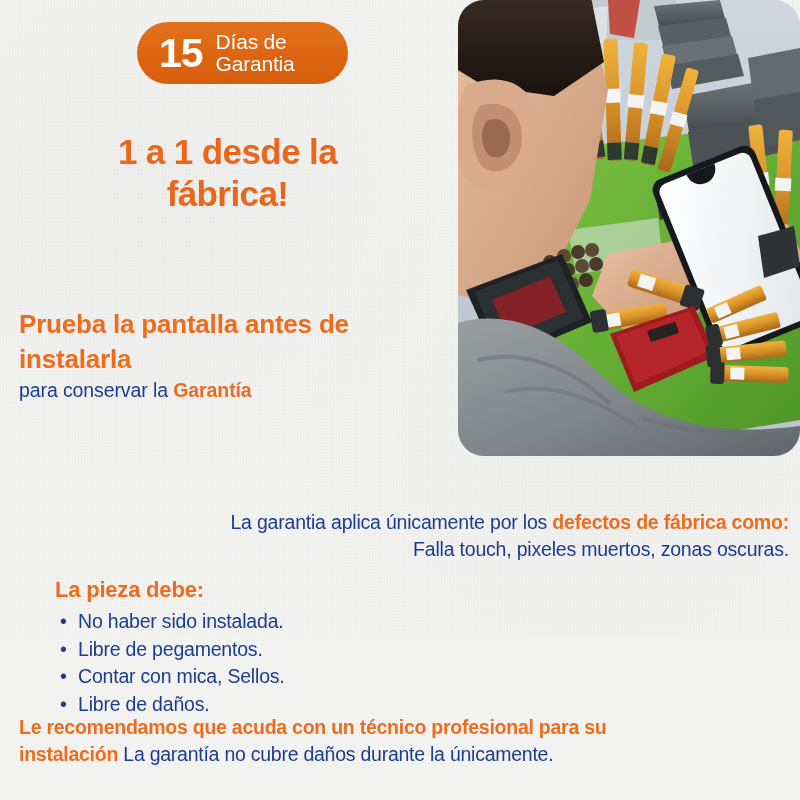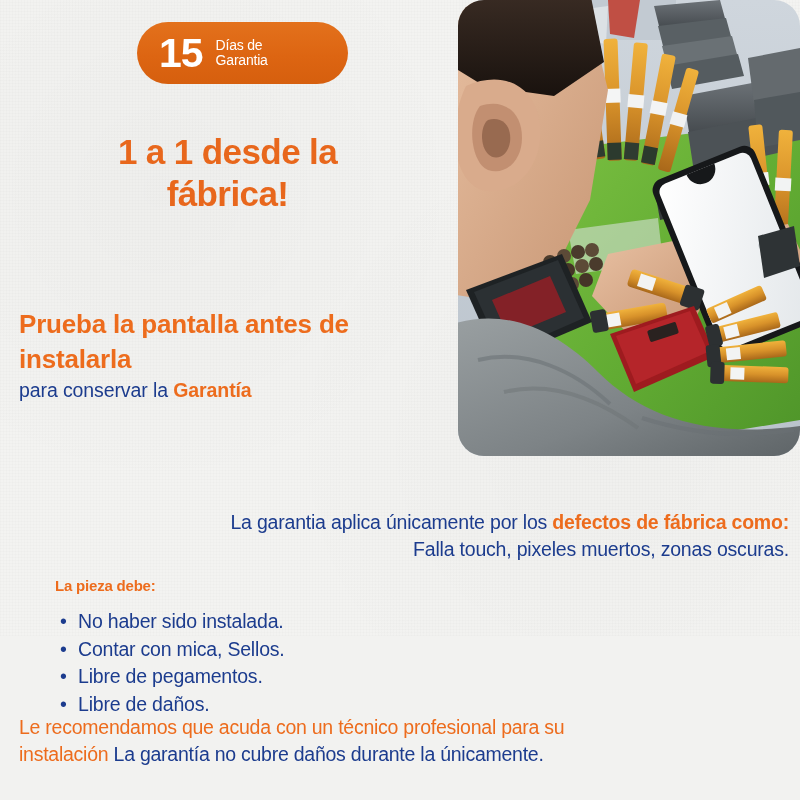--- a/index.html
+++ b/index.html
@@ -32,21 +32,21 @@
     padding-left:22px; gap:13px;
   }
   .badge-num {
     color:#ffffff;
     font-size:41px; font-weight:bold;
     letter-spacing:-1px;
     line-height:1;
   }
   .badge-lines { display:flex; flex-direction:column; line-height:1.04; }
   .badge-l1, .badge-l2 {
-    color:#ffffff; font-size:14px; font-weight:normal;
+    color:#ffffff; font-size:21px; font-weight:normal;
     letter-spacing:-0.2px;
   }
 
   
   .headline {
     position:absolute; left:0px; top:131px; width:455px;
     text-align:center;
     color:#e8671c;
     font-size:35px; font-weight:bold;
     line-height:1.19;
@@ -83,41 +83,41 @@
     font-size:19.5px; line-height:1.38;
     letter-spacing:-0.2px;
     text-align:right;
   }
   .w-blue { color:#1c3c8e; }
   .w-orange { color:#ed6c1d; font-weight:bold; }
 
   
   .piece-title {
     position:absolute; left:55px; top:577px;
-    color:#ed6c1d; font-weight:bold; font-size:15px;
+    color:#ed6c1d; font-weight:bold; font-size:22px;
     letter-spacing:-0.2px;
   }
   .piece-list {
     position:absolute; left:60px; top:608px;
     list-style:none;
     color:#1c3c8e; font-size:19.5px; line-height:1.42;
     letter-spacing:-0.2px;
   }
   .piece-list li { position:relative; padding-left:18px; }
   .piece-list li::before {
     content:"\2022"; position:absolute; left:0; top:0;
     color:#1c3c8e; font-size:19.5px;
   }
 
   
   .footer {
     position:absolute; left:19px; top:714px; width:775px;
     font-size:19.5px; line-height:1.38; letter-spacing:-0.25px;
   }
-  .f-orange { color:#ed6c1d; font-weight:normal; }
+  .f-orange { color:#ed6c1d; font-weight:bold; }
   .f-blue { color:#1c3c8e; }
 </style>
 </head>
 <body>
 
 <div id="page">
 
   <div class="badge">
     <div class="badge-num">15</div>
     <div class="badge-lines">
@@ -319,22 +319,22 @@
 
   <div class="warranty">
     <span class="w-blue">La garantia aplica únicamente por los</span>
     <span class="w-orange">defectos de fábrica como:</span><br>
     <span class="w-blue">Falla touch, pixeles muertos, zonas oscuras.</span>
   </div>
 
   <div class="piece-title">La pieza debe:</div>
   <ul class="piece-list">
     <li>No haber sido instalada.</li>
+    <li>Libre de pegamentos.</li>
     <li>Contar con mica, Sellos.</li>
-    <li>Libre de pegamentos.</li>
     <li>Libre de daños.</li>
   </ul>
 
   <div class="footer">
     <span class="f-orange">Le recomendamos que acuda con un técnico profesional para su</span><br>
     <span class="f-orange">instalación</span>
     <span class="f-blue">La garantía no cubre daños durante la únicamente.</span>
   </div>
 
 </div>

